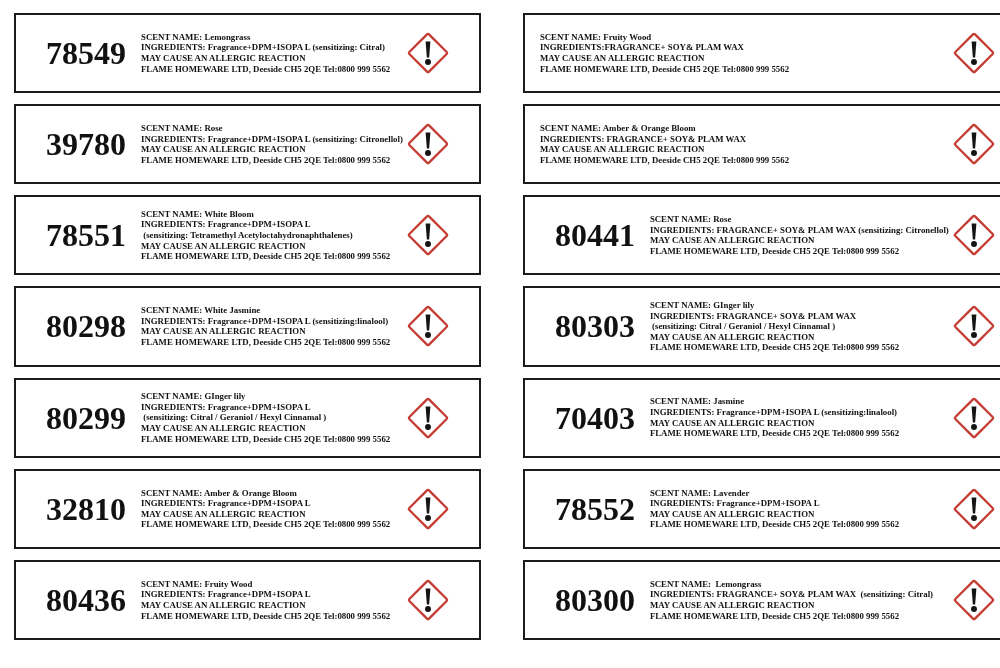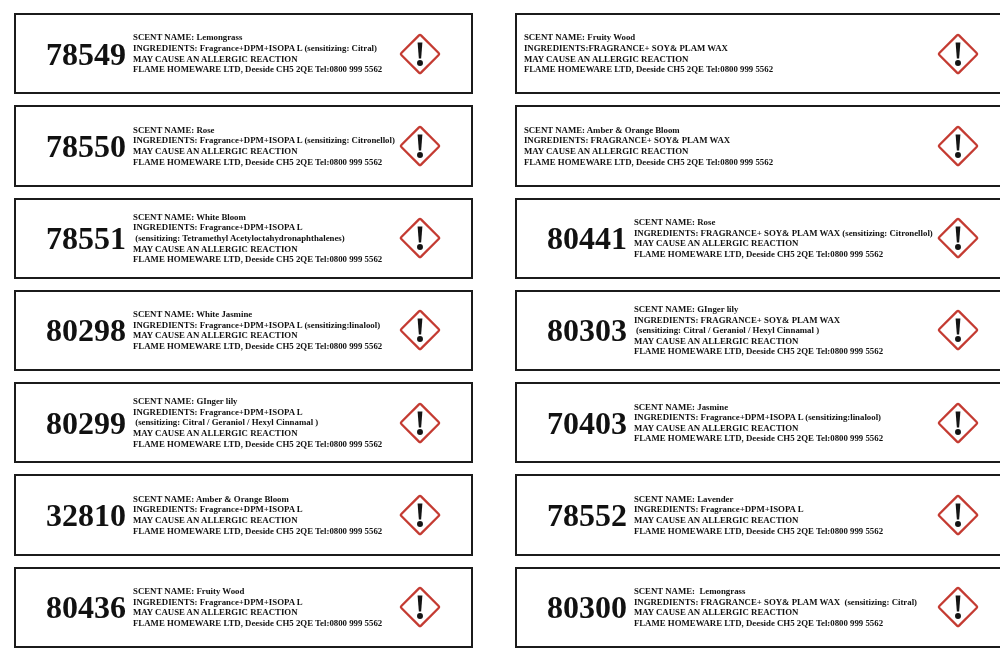--- a/index.html
+++ b/index.html
@@ -3,21 +3,21 @@
 <meta charset="utf-8">
 <style>
   * { margin: 0; padding: 0; box-sizing: border-box; }
   html, body { width: 1000px; height: 668px; background: #ffffff; }
   body { font-family: "Liberation Serif", serif; color: #141414; }
 
   .page {
     width: 1000px; height: 668px;
     display: flex;
     gap: 42px;
-    padding: 13px 8px 20px 14px;
+    padding: 13px 8px 28px 14px;
   }
   .col {
     flex: 1 1 0;
     display: flex;
     flex-direction: column;
     gap: 11px;
   }
   .card {
     flex: 1 1 0;
     border: 2.5px solid #1b1b1b;
@@ -31,21 +31,21 @@
     width: 110px;
     text-align: right;
     font-weight: 700;
     font-size: 32px;
     line-height: 1;
     color: #111111;
   }
   .text-block {
     flex: 1 1 auto;
     min-width: 0;
-    margin-left: 7px;
+    margin-left: 15px;
     font-weight: 700;
     font-size: 8.8px;
     line-height: 10.6px;
     color: #111111;
   }
   .line { white-space: pre; }
   .ghs {
     flex: 0 0 auto;
     width: 46px;
     height: 46px;
@@ -67,21 +67,21 @@
           <div class="line">FLAME HOMEWARE LTD, Deeside CH5 2QE Tel:0800 999 5562</div>
         </div>
     <svg class="ghs" viewBox="0 0 48 48" xmlns="http://www.w3.org/2000/svg" aria-hidden="true">
       <rect x="9.5" y="9.5" width="29" height="29" rx="1.5" transform="rotate(45 24 24)" fill="#ffffff" stroke="#c43b32" stroke-width="2.4"></rect>
       <path d="M21.5 12 L26.5 12 L25.2 28.6 L22.8 28.6 Z" fill="#141414"></path>
       <circle cx="24" cy="33.4" r="3.1" fill="#141414"></circle>
     </svg>
   </div>
 
   <div class="card">
-    <div class="code">78550</div>
+    <div class="code">39780</div>
     <div class="text-block">
           <div class="line">SCENT NAME: Rose</div>
           <div class="line">INGREDIENTS: Fragrance+DPM+ISOPA L (sensitizing: Citronellol)</div>
           <div class="line">MAY CAUSE AN ALLERGIC REACTION</div>
           <div class="line">FLAME HOMEWARE LTD, Deeside CH5 2QE Tel:0800 999 5562</div>
         </div>
     <svg class="ghs" viewBox="0 0 48 48" xmlns="http://www.w3.org/2000/svg" aria-hidden="true">
       <rect x="9.5" y="9.5" width="29" height="29" rx="1.5" transform="rotate(45 24 24)" fill="#ffffff" stroke="#c43b32" stroke-width="2.4"></rect>
       <path d="M21.5 12 L26.5 12 L25.2 28.6 L22.8 28.6 Z" fill="#141414"></path>
       <circle cx="24" cy="33.4" r="3.1" fill="#141414"></circle>

